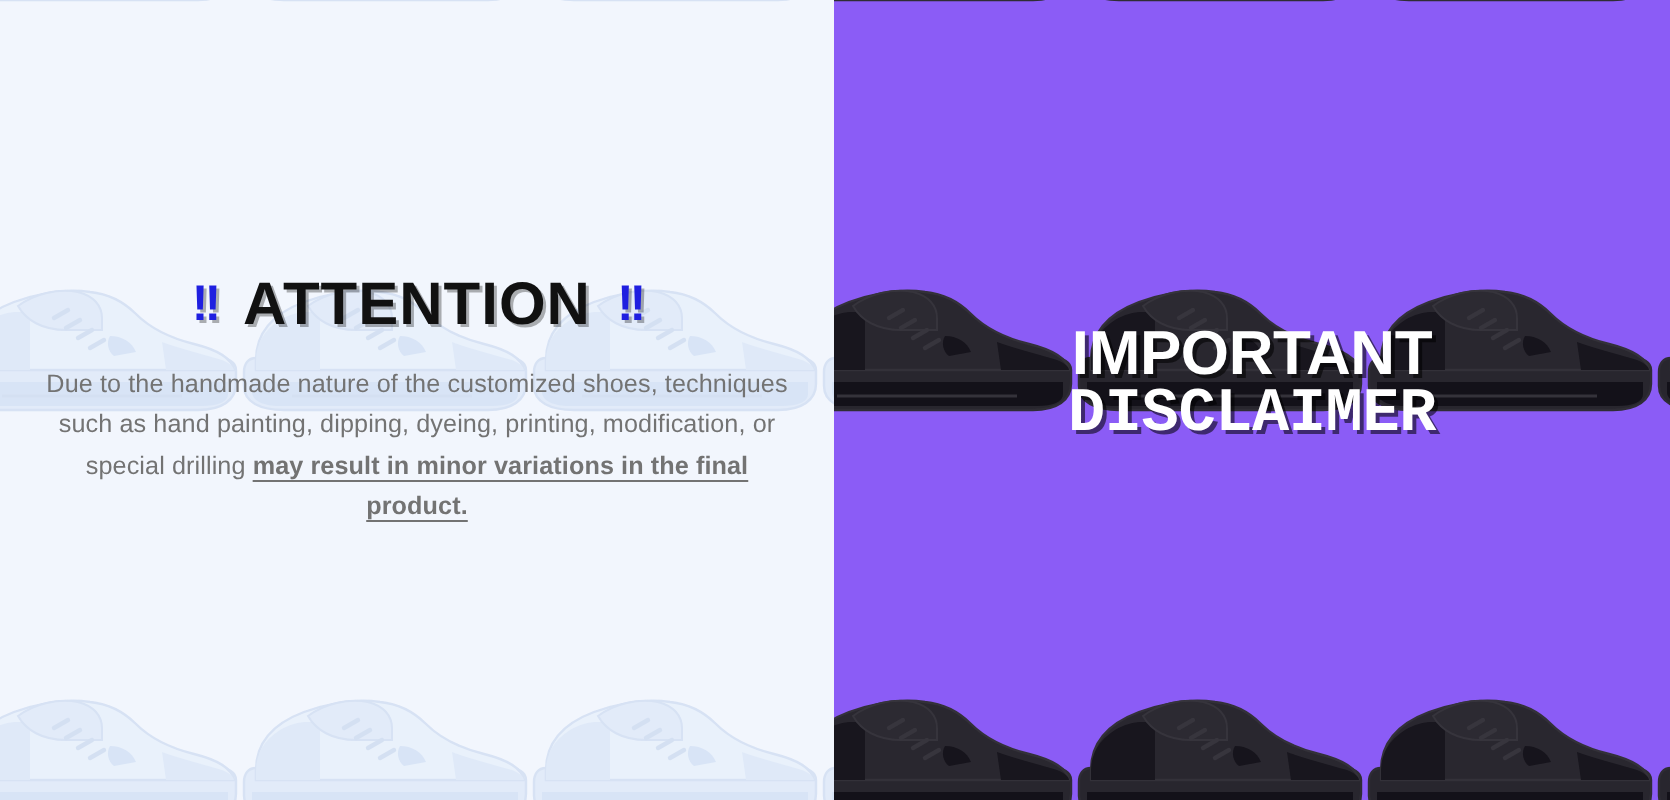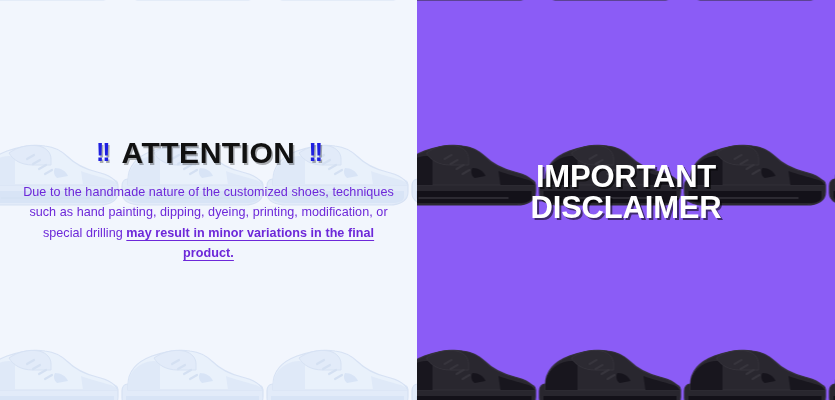--- a/index.html
+++ b/index.html
@@ -78,29 +78,29 @@
 
   .headline-right {
     font-size: 31px;
     color: #ffffff;
     letter-spacing: -0.2px;
     line-height: 1.0;
     text-shadow: 2px 2px 0 rgba(0,0,0,0.55);
     white-space: normal;
     margin-bottom: 16px;
   }
-  .headline-right .l2 { display: block; }
+  .headline-right .l2 { display: block; font-family: Liberation Mono, monospace; }
 
   .body-copy {
     margin: 0;
     font-size: 12.6px;
     line-height: 1.62;
     letter-spacing: 0.05px;
   }
-  .body-left  { color: #6d28d9; }
+  .body-left  { color: #737373; }
   .body-right { color: #f6f6f6; font-size: 12.4px; line-height: 1.6; }
 
   .emph {
     font-weight: 700;
     text-decoration: underline;
     text-underline-offset: 2.5px;
     text-decoration-thickness: 1.4px;
   }
 </style>
 </head>

